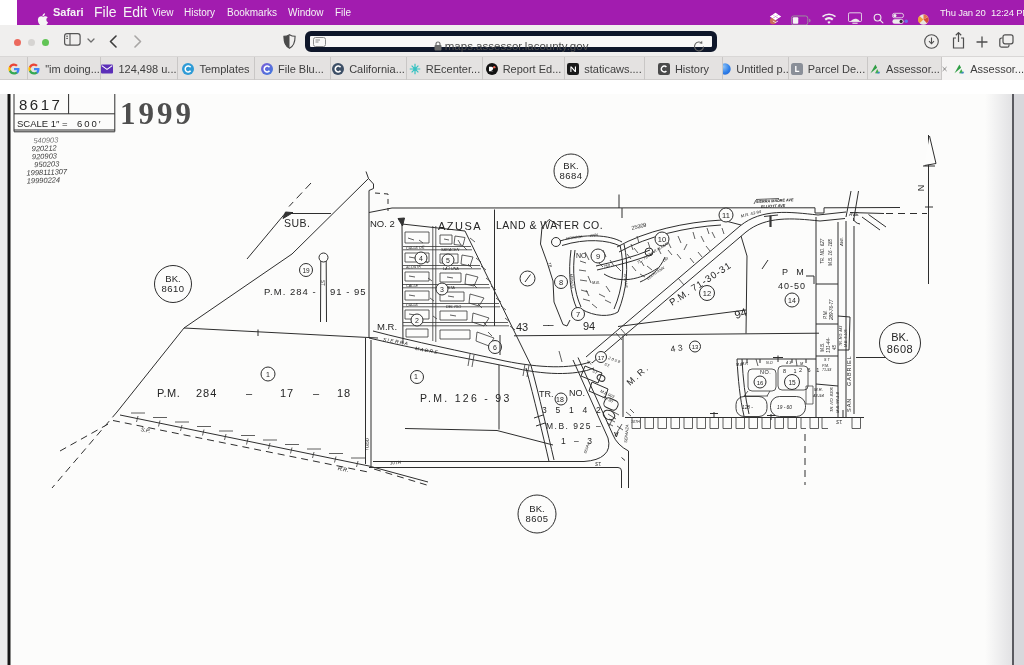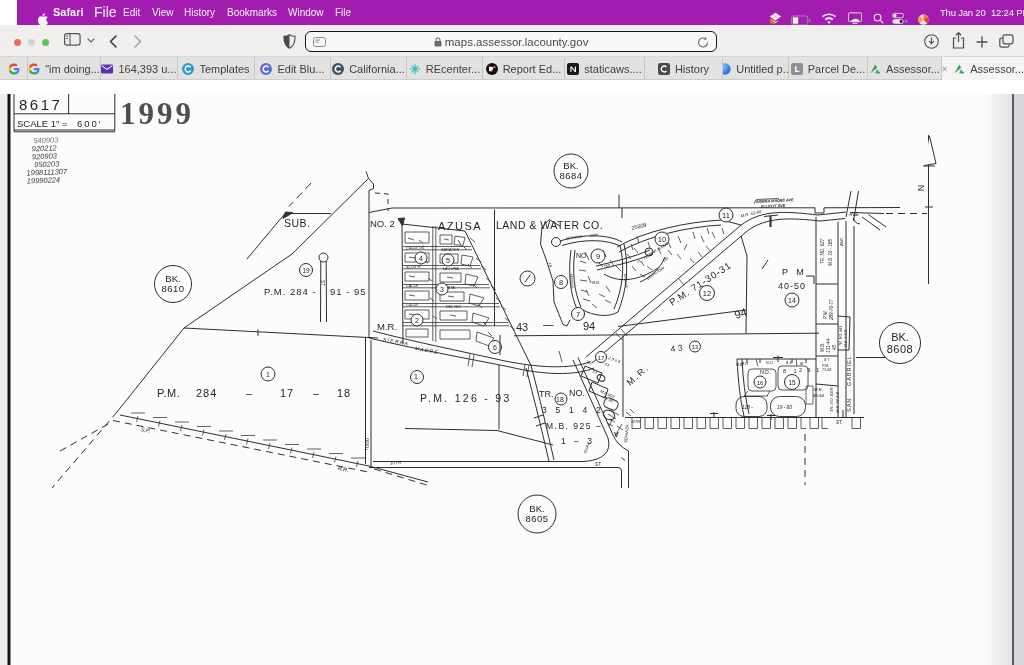--- a/index.html
+++ b/index.html
@@ -5,40 +5,40 @@
   * { margin:0; padding:0; box-sizing:border-box; }
   html,body { width:1024px; height:665px; overflow:hidden; }
   body { font-family:"Liberation Sans", sans-serif; background:#fff; position:relative; }
   
   #menubar { position:absolute; top:0; left:17px; width:1024px; height:25px; background:#a21caf; color:#f5f5f5;padding-left:32px; }
   #menubar .l { position:absolute; top:0; height:25px; line-height:25px; font-size:13px; }
   #menubar .r { position:absolute; top:0; height:25px; }
   
   #toolbar { position:absolute; top:25px; left:0; width:1024px; height:32px; background:#f0efee; border-bottom:1px solid #d9d7d6; }
   .tl { position:absolute; top:39px; width:7px; height:7px; border-radius:50%; }
-  #urlfield { position:absolute; left:305px; top:31px; width:412px; height:21px; background:#f9f8f7; border:1px solid #0f172a; border-radius:6px; }
+  #urlfield { position:absolute; left:305px; top:31px; width:412px; height:21px; background:#f9f8f7; border:5px solid #0f172a; border-radius:6px; }
   #urltext { position:absolute; top:0; left:0; right:0; height:21px; line-height:21px; text-align:center; font-size:11.5px; color:#4a4a4a; }
   
   #tabbar { position:absolute; top:57px; left:0; width:1024px; height:23px; background:#e4e2e1; display:flex; border-bottom:1px solid #cfcdcc; }
   .tab { height:23px; display:flex; align-items:center; justify-content:center; font-size:11px; color:#3e3e3e; border-right:1px solid #c9c7c6; overflow:hidden; white-space:nowrap; flex:none; }
   .tab .fi { width:12px; height:12px; margin-right:5px; flex:none; }
   .tab.active { background:#f5f4f3; }
   
   #content { position:absolute; top:94px; left:0; width:1024px; height:585px; background:#fef9c3; }
 </style>
 </head>
 <body>
 
 <div id="menubar">
   <svg class="r" style="left:20px;top:7px" width="11" height="13" viewBox="0 0 14 16">
     <path fill="#f5f5f5" d="M9.4 2.6c.6-.7 1-1.7.9-2.6-.9 0-1.9.6-2.5 1.3-.6.6-1 1.6-.9 2.5 1 .1 1.9-.5 2.5-1.2zM11.9 8.4c0-2 1.6-2.9 1.7-3-.9-1.4-2.4-1.6-2.9-1.6-1.2-.1-2.4.7-3 .7-.6 0-1.6-.7-2.6-.7C3.8 3.9 2.5 4.6 1.8 5.8.4 8.2 1.4 11.8 2.8 13.8c.7 1 1.5 2.1 2.5 2 1 0 1.4-.6 2.6-.6 1.2 0 1.5.6 2.6.6 1.1 0 1.8-1 2.4-2 .8-1.1 1.1-2.2 1.1-2.3-.1 0-2.1-.8-2.1-3.1z"></path>
   </svg>
   <span class="l" style="left:36px;font-weight:700;font-size:11px">Safari</span>
   <span class="l" style="left:77px;font-size:14px">File</span>
-  <span class="l" style="left:106px;font-size:10px">Edit</span>
+  <span class="l" style="left:106px;font-size:14px">Edit</span>
   <span class="l" style="left:135px;font-size:10px">View</span>
   <span class="l" style="left:167px;font-size:10px">History</span>
   <span class="l" style="left:210px;font-size:10px">Bookmarks</span>
   <span class="l" style="left:271px;font-size:10px">Window</span>
   <span class="l" style="left:318px;font-size:10px">File</span>
 
   <svg class="r" style="left:752px;top:6px" width="13" height="13" viewBox="0 0 16 16">
     <circle cx="5" cy="11" r="4" fill="#c96a5a"></circle>
     <path fill="#fff" d="M8 1l3.5 2.2L8 5.4 4.5 3.2zM11.7 3.4L15 5.6l-3.3 2.1-3.4-2.1zM4.4 3.4L7.8 5.6 4.4 7.7 1 5.6zM8 5.9l3.4 2.1L8 10.1 4.6 8zM4.7 10.6l3.3 2 3.2-2v.9L8 13.6l-3.3-2.1z"></path>
   </svg>
@@ -144,41 +144,41 @@
         <path fill="#FBBC05" d="M5.8 14a6.6 6.6 0 0 1 0-4.2V6.9H2a11 11 0 0 0 0 10z"></path>
         <path fill="#EA4335" d="M12 5.4c1.7 0 3.2.6 4.4 1.7L19.6 4A11 11 0 0 0 2 6.9l3.8 2.9A6.6 6.6 0 0 1 12 5.4z"></path>
       </svg>
     <span>"im doing...</span>
   </div>
   <div class="tab" style="width:77px">
     <svg class="fi" viewBox="0 0 16 12" style="height:10px">
         <rect width="16" height="12" rx="1.5" fill="#5b2fb8"></rect>
         <path d="M1 1.5l7 5 7-5" fill="none" stroke="#fff" stroke-width="1.4"></path>
       </svg>
-    <span>164,393 u...</span>
+    <span>124,498 u...</span>
   </div>
   <div class="tab" style="width:77px">
     <svg class="fi" viewBox="0 0 16 16">
         <circle cx="8" cy="8" r="8" fill="#2e9bd6"></circle>
         <path d="M11.5 10.4A4 4 0 1 1 11.5 5.6" fill="none" stroke="#fff" stroke-width="2"></path>
       </svg>
     <span>Templates</span>
   </div>
   <div class="tab" style="width:76px">
     <svg class="fi" viewBox="0 0 16 16">
         <defs>
           <linearGradient id="bb" x1="0" y1="0" x2="1" y2="1">
             <stop offset="0" stop-color="#7b5bd6"></stop>
             <stop offset="1" stop-color="#3f7de0"></stop>
           </linearGradient>
         </defs>
         <circle cx="8" cy="8" r="8" fill="url(#bb)"></circle>
         <path d="M11.3 10.3A3.9 3.9 0 1 1 11.3 5.7" fill="none" stroke="#fff" stroke-width="2"></path>
       </svg>
-    <span>Edit Blu...</span>
+    <span>File Blu...</span>
   </div>
   <div class="tab" style="width:76px">
     <svg class="fi" viewBox="0 0 16 16">
         <circle cx="8" cy="8" r="8" fill="#3d4f66"></circle>
         <path d="M11.4 10.3A3.9 3.9 0 1 1 11.4 5.7" fill="none" stroke="#fff" stroke-width="2.1"></path>
       </svg>
     <span>California...</span>
   </div>
   <div class="tab" style="width:76px">
     <svg class="fi" viewBox="0 0 16 16">

